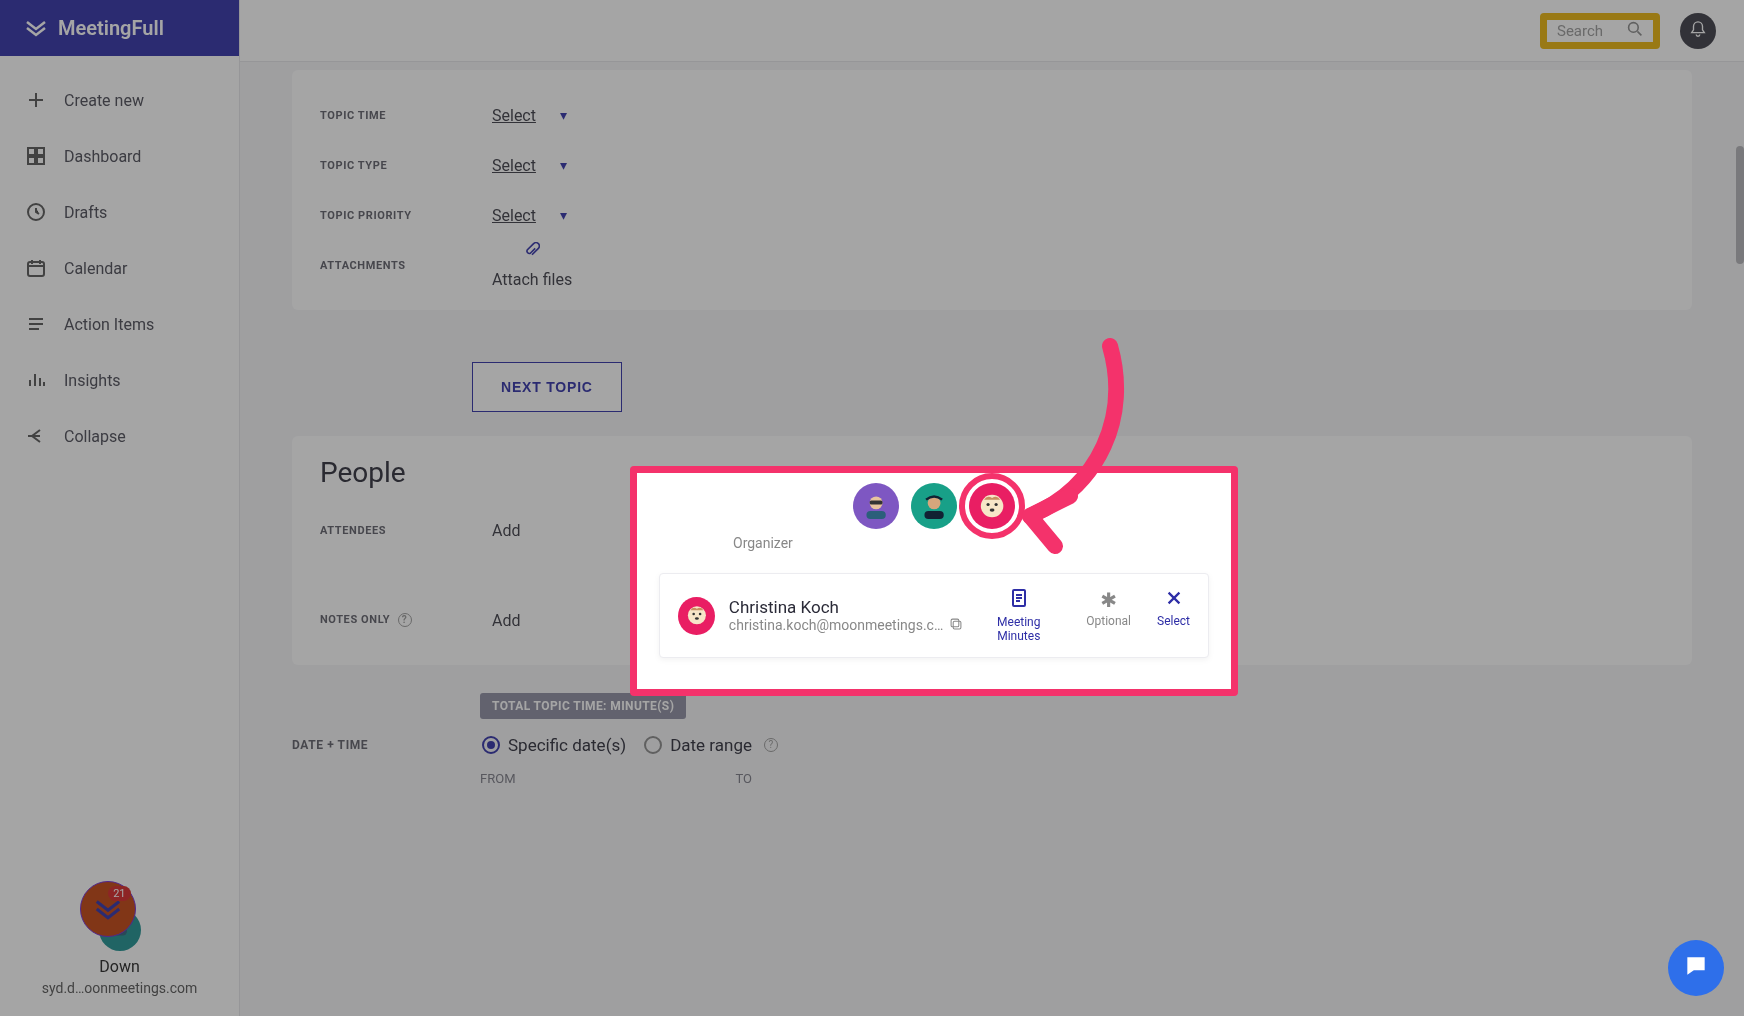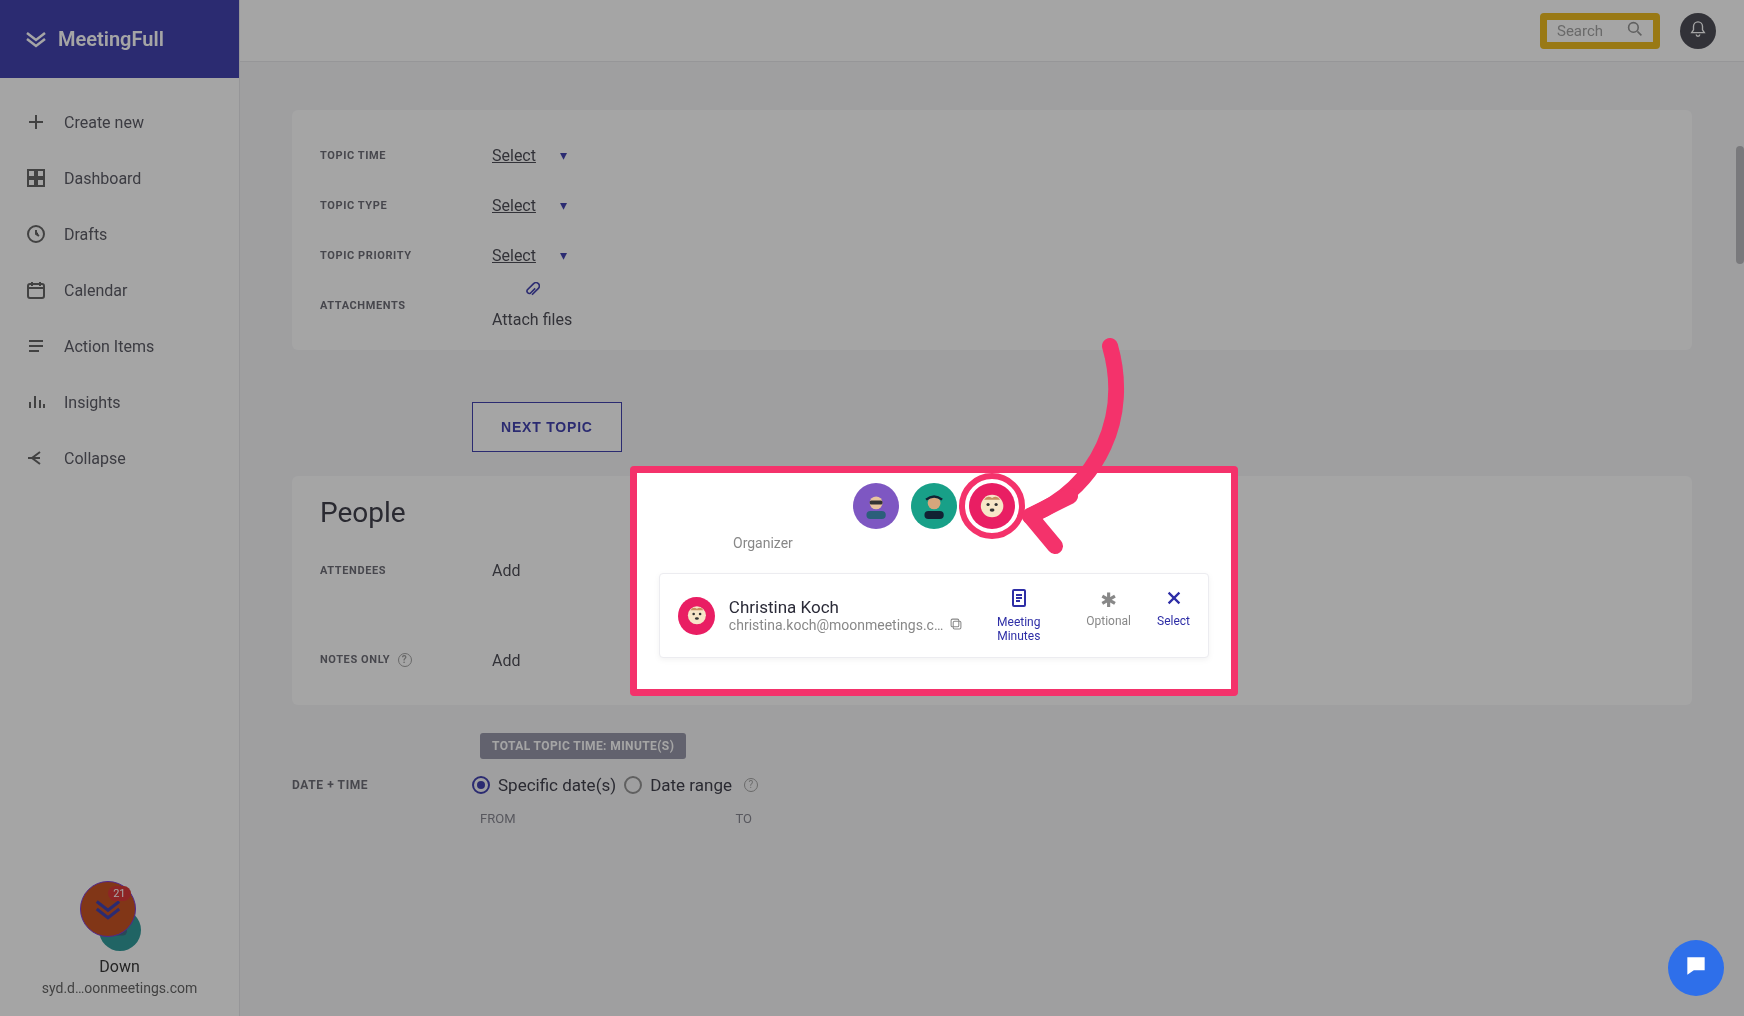--- a/index.html
+++ b/index.html
@@ -1,52 +1,52 @@
 <!DOCTYPE html>
 <html><head>
 <meta charset="utf-8">
 <style>
   * { box-sizing: border-box; margin: 0; padding: 0; }
   html, body { height: 100%; width: 100%; font-family: -apple-system, BlinkMacSystemFont, "Segoe UI", Roboto, sans-serif; background: #f5f5f7; overflow: hidden; }
 
   
   .app { display: flex; height: 100vh; }
   .sidebar { width: 240px; background: #fff; border-right: 1px solid #e5e5e8; display:flex; flex-direction:column; position:relative;}
-  .brand { height:78px; background:#2e2ea6; color:#fff; display:flex; align-items:center; padding-left:24px; font-size:20px; font-weight:600;}
+  .brand { height:56px; background:#2e2ea6; color:#fff; display:flex; align-items:center; padding-left:24px; font-size:20px; font-weight:600;}
   .brand svg { margin-right:10px; }
   .nav { padding-top:16px; flex:1; }
   .nav-item { display:flex; align-items:center; gap:16px; padding:16px 24px; color:#4a4a55; font-size:16px; cursor:pointer;}
   .nav-item .icon { width:24px; height:24px; display:flex; align-items:center; justify-content:center; color:#55555c;}
   .sidebar-bottom { position:absolute; bottom:20px; left:0; right:0; text-align:center; font-size:14px; color:#1a1a1a;}
   .sidebar-bottom .avatar-sm { width:42px; height:42px; border-radius:50%; background:#1b8f8f; margin:0 auto 6px; position:relative;}
   .sidebar-bottom .m-badge { position:absolute; bottom:20px; left:50%; transform:translateX(-40px); width:56px; height:56px; border-radius:50%; background:#c2410c; border:1px solid #6d28d9; display:flex; align-items:center; justify-content:center;}
   .sidebar-bottom .m-badge .count { position:absolute; top:4px; right:4px; background:#d62323; color:#fff; font-size:11px; border-radius:9px; padding:1px 5px;}
   .sidebar-bottom .user-name { font-size:16px; color:#222; }
   .sidebar-bottom .user-email { font-size:14px; color:#555; margin-top:4px; }
 
   .topbar { position:absolute; top:0; left:240px; right:0; height:62px; background:#fff; border-bottom:1px solid #e5e5e8; display:flex; align-items:center; justify-content:flex-end; gap:20px; padding:0 28px;}
   .search-box { width:120px; height:36px; border:7px solid #eab308; border-radius:4px; display:flex; align-items:center; padding:0 10px; color:#999; font-size:15px; justify-content:space-between;}
   .bell { width:36px; height:36px; border-radius:50%; background:#3a3a44; color:#fff; display:flex; align-items:center; justify-content:center;}
 
-  .main { flex:1; overflow:auto; padding-top:70px; padding-left:52px; padding-right:52px;margin-top:40px; }
+  .main { flex:1; overflow:auto; padding-top:70px; padding-left:52px; padding-right:52px; }
   .panel { background:#fff; border-radius:6px; padding:20px 28px; margin-bottom:28px;}
   .label-sm { text-transform:uppercase; font-size:11px; letter-spacing:0.6px; color:#5e5e68; font-weight:700;}
   .row { display:flex; align-items:center; min-height:50px;}
   .row .label-col { width:172px; }
   .select-link { color:#3a3a44; text-decoration:underline; font-size:16px; }
   .chev { color:#2e2ea6; margin-left:24px; font-size:14px; }
   .attach { display:flex; align-items:center; gap:8px; color:#3a3a44; font-size:16px;flex-direction:column;}
   .attach .clip { color:#2e2ea6; }
   .next-topic-btn { display:inline-block; border:1px solid #2e2ea6; color:#2e2ea6; font-size:14px; font-weight:700; letter-spacing:0.8px; padding:16px 28px; margin:24px 0 24px 180px; background:#fff; cursor:pointer;}
 
   .section-title { font-size:28px; color:#2b2b38; margin-bottom:16px; }
   .add-link { color:#3a3a44; font-size:16px; cursor:pointer;}
   .notes-help { display:inline-block; margin-left:4px; color:#999; width:14px; height:14px; border:1px solid #999; border-radius:50%; font-size:10px; text-align:center; line-height:12px;}
 
-  .dt-row { display:flex; align-items:center; gap:8px; margin:16px 0;}
+  .dt-row { display:flex; align-items:center; gap:18px; margin:16px 0;}
   .dt-label { width:172px; font-size:12px; color:#5e5e68; letter-spacing:0.6px; font-weight:700;}
   .radio-opt { display:flex; align-items:center; gap:8px; font-size:17px; color:#2b2b38; cursor:pointer;}
   .radio-dot-outer { width:18px; height:18px; border:2px solid #2e2ea6; border-radius:50%; display:flex; align-items:center; justify-content:center;}
   .radio-dot-outer.off { border-color:#888;}
   .radio-dot-inner { width:8px; height:8px; background:#2e2ea6; border-radius:50%;}
   .chip { background:#8c8ca0; color:#fff; font-size:12px; font-weight:700; letter-spacing:0.4px; padding:6px 12px; border-radius:3px; display:inline-block;}
   .from-to { display:flex; gap:220px; margin-left:188px; font-size:13px; color:#7a7a85;}
 
   
   .overlay { position:fixed; inset:0; background:rgba(40,40,40,0.42); pointer-events:none; z-index:2;}

